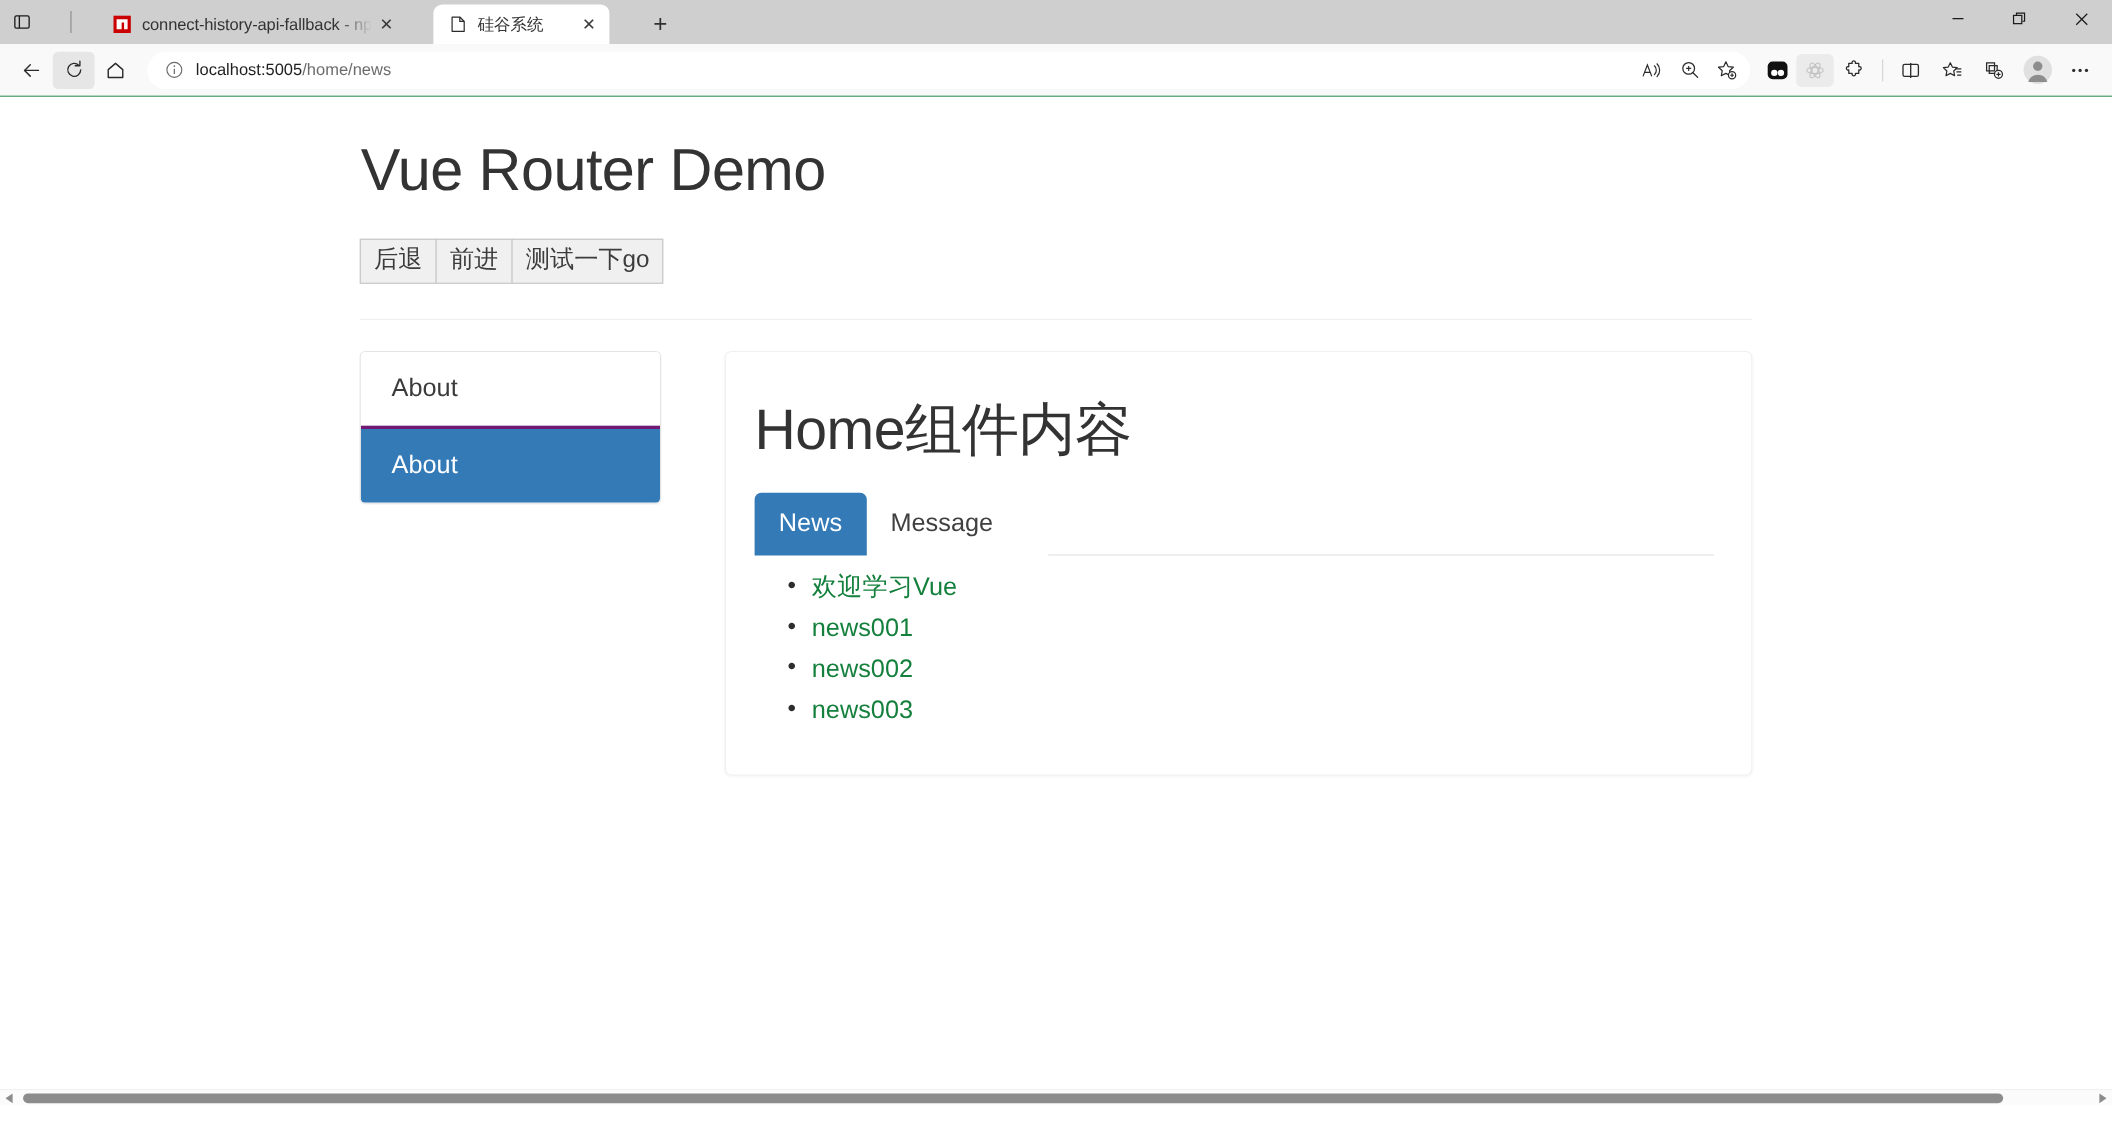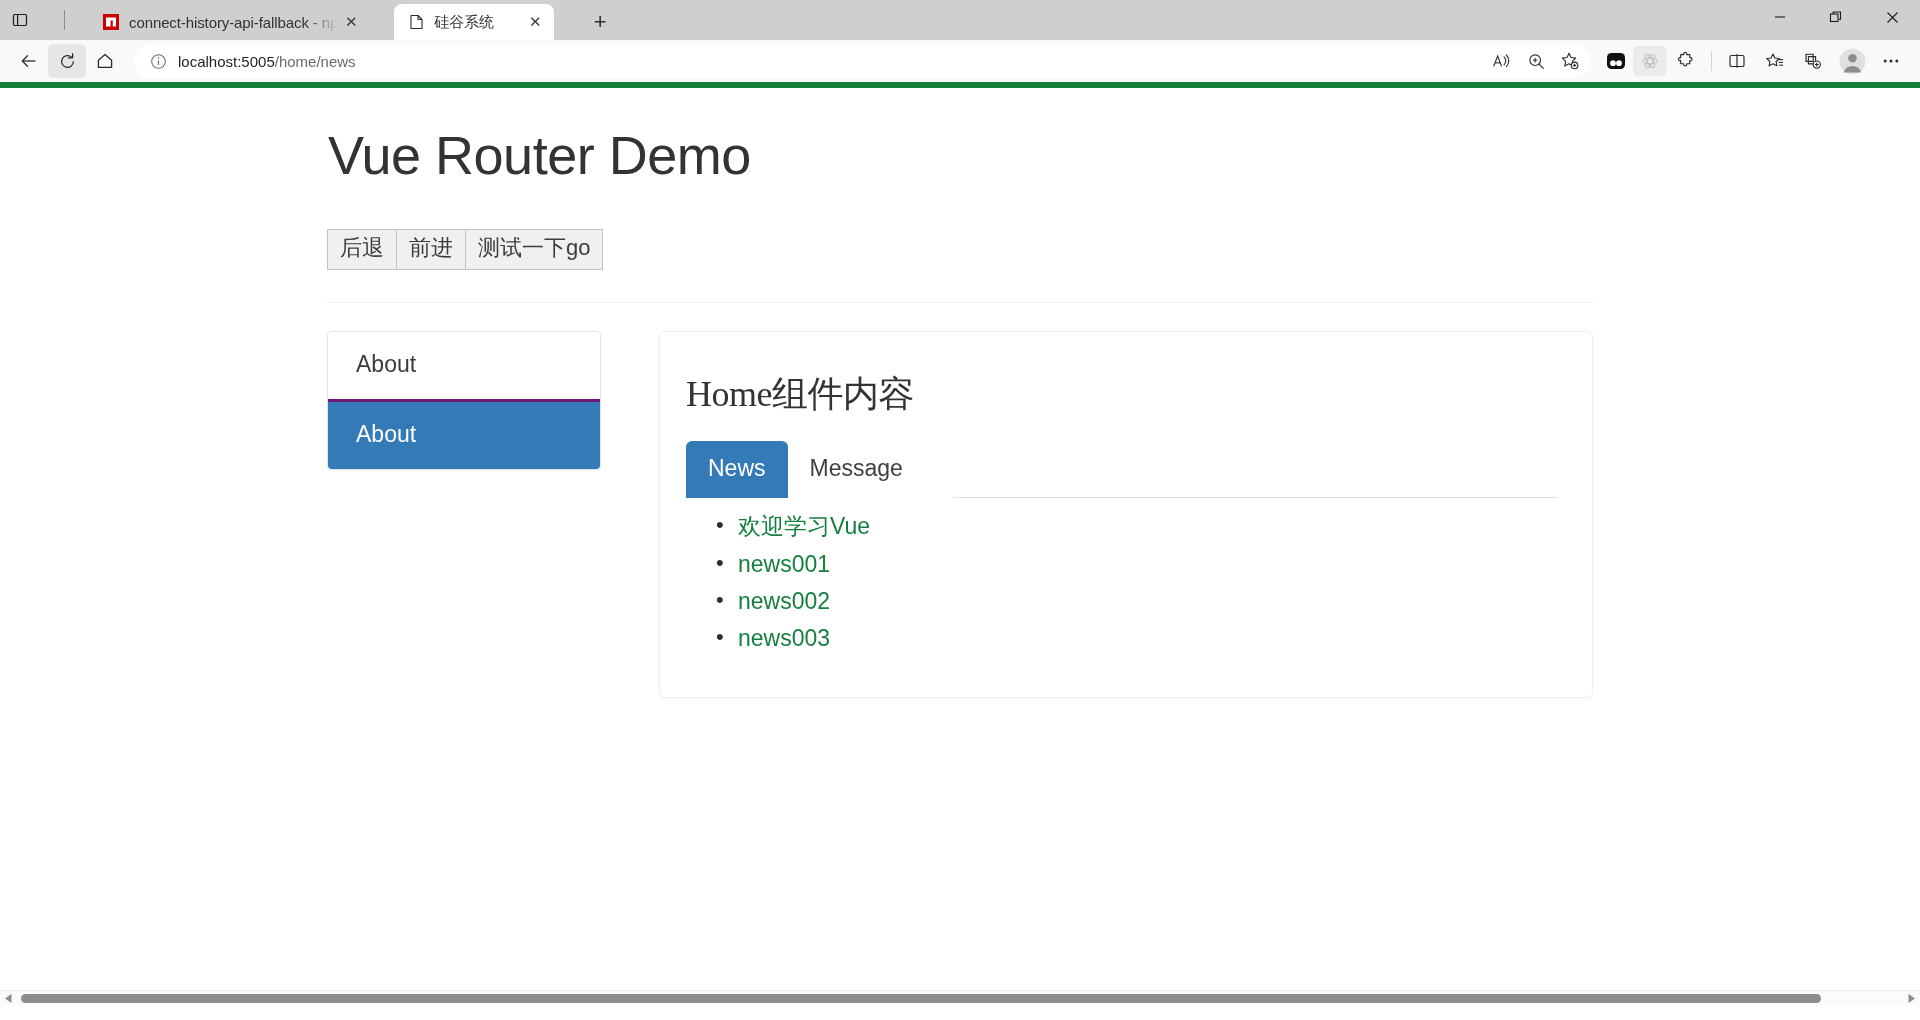--- a/index.html
+++ b/index.html
@@ -50,21 +50,21 @@
   .wincontrols { display: flex; height: 40px; align-items: flex-start; }
   .wc {
     width: 56px; height: 34px; display: flex;
     align-items: center; justify-content: center; color: #1a1a1a;
   }
 
   
   .toolbar {
     height: 48px; background: #f9f9f9;
     display: flex; align-items: center; padding: 0 10px;
-    border-bottom: 6px solid #15803d;
+    border-bottom: 1px solid #15803d;
   }
   .tbtn {
     width: 38px; height: 34px; border-radius: 5px; flex: 0 0 38px;
     display: flex; align-items: center; justify-content: center;
     color: #2b2b2b;
   }
   .tbtn.refresh-active { background: #e6e6e6; }
   .omnibox {
     flex: 1; height: 34px; background: #ffffff; border-radius: 17px;
     display: flex; align-items: center; margin: 0 8px 0 10px;
@@ -93,21 +93,21 @@
   .viewport {
     position: relative; height: 917px; background: #fff; overflow: hidden;
   }
   .container {
     width: 1266px; margin: 0 auto; padding-top: 38px;
   }
   .page-title {
     font-size: 54px; font-weight: 400; color: #333; line-height: 1.1;
     letter-spacing: -0.5px; padding-left: 1px;
   }
-  .btn-group { display: flex; margin-top: 44px; }
+  .btn-group { display: flex; margin-top: 32px; }
   .btn {
     background: #f0f0f0; border: 1px solid #c3c3c3;
     font-size: 22px; color: #3c3c3c; padding: 4px 12px 6px;
     font-family: "Liberation Sans", "DejaVu Sans", sans-serif;
     line-height: 1.3; margin-right: -1px;
   }
   .hr {
     border: 0; border-top: 1px solid #eeeeee; margin-top: 32px;
   }
   .row { display: flex; margin-top: 28px; }
@@ -124,22 +124,22 @@
   }
   .list-item:last-child { border-bottom: 0; }
   .list-item.active { background: #337ab7; color: #ffffff; }
 
   .panel {
     border: 1px solid #f0f0f0; border-radius: 6px;
     box-shadow: 0 1px 3px rgba(0,0,0,0.04);
     padding: 42px 34px 40px 26px; min-height: 360px; background: #fff;
   }
   .panel-title {
-    font-size: 36px; font-weight: 400; color: #333;
-    letter-spacing: -0.5px; line-height: 1.15; font-family: Liberation Serif, serif;
+    font-size: 52px; font-weight: 400; color: #333;
+    letter-spacing: -0.5px; line-height: 1.15;
   }
   .tabs-row { display: flex; align-items: stretch; margin-top: 26px; }
   .nav-tab {
     font-size: 23px; padding: 14px 22px 16px;
     border-radius: 6px 6px 0 0; color: #404040;
   }
   .nav-tab.active { background: #337ab7; color: #ffffff; text-align: right; }
   .tabs-underline {
     flex: 1; border-bottom: 1px solid #e2e2e2; margin-bottom: 0;
     margin-left: 28px; align-self: flex-end; height: 1px;

